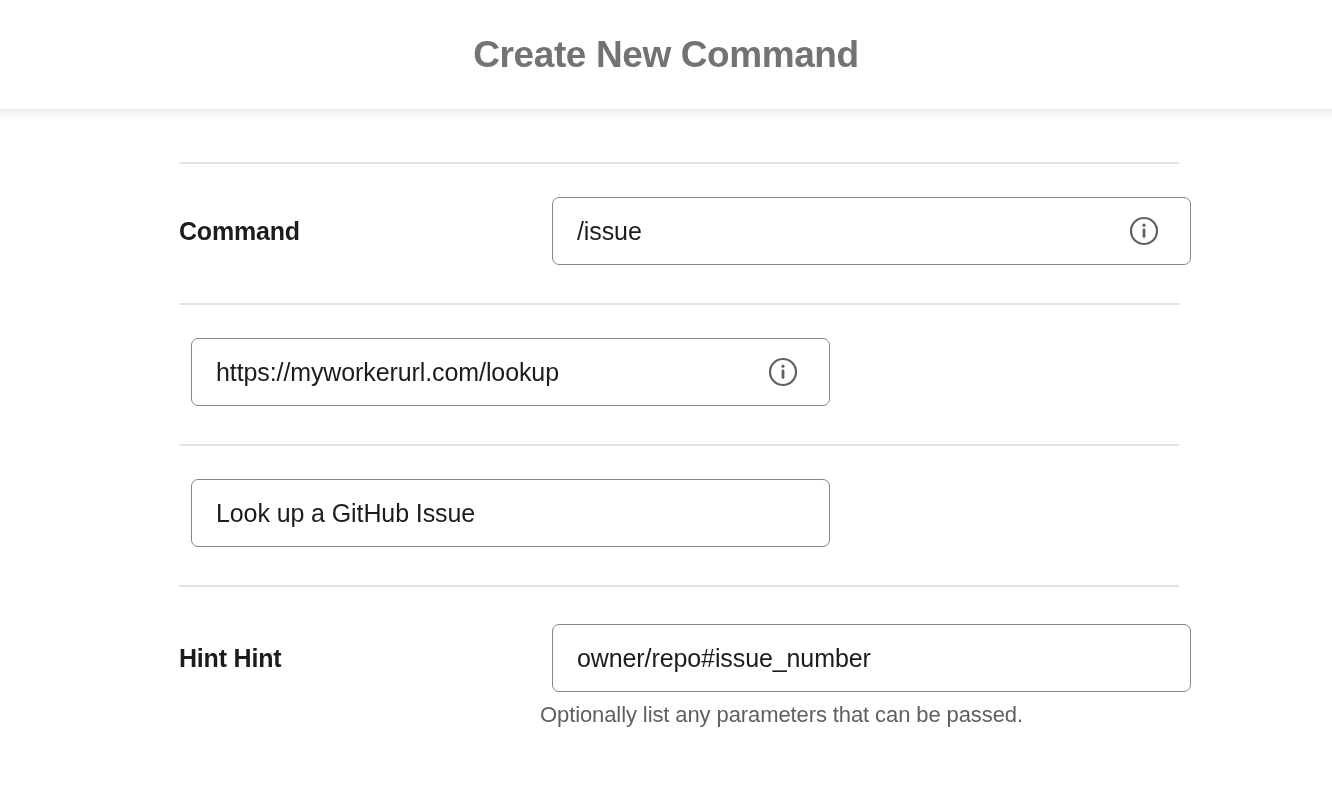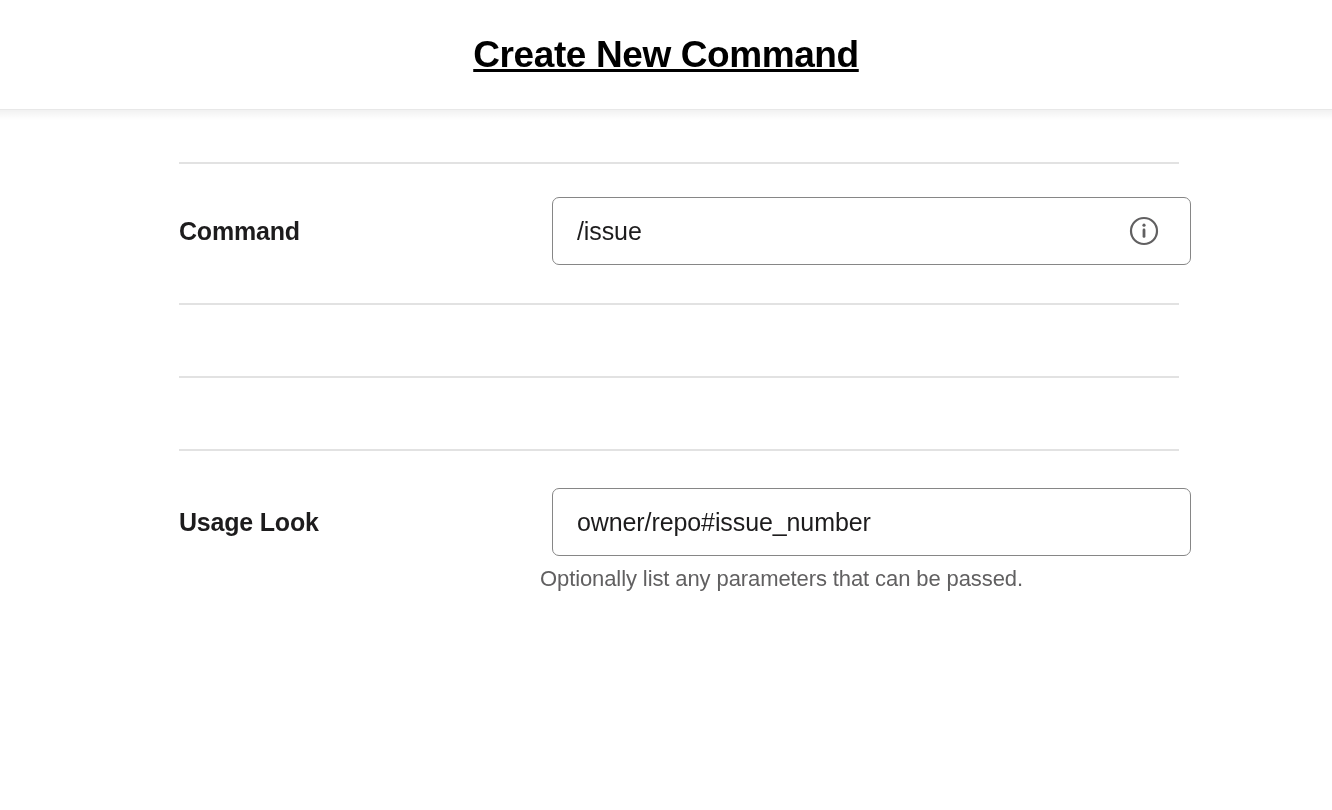--- a/index.html
+++ b/index.html
@@ -29,24 +29,23 @@
     left: 0;
     top: 110px;
     width: 1332px;
     height: 10px;
     background: linear-gradient(to bottom, rgba(0,0,0,0.055), rgba(0,0,0,0));
     pointer-events: none;
   }
   .modal-title {
     font-size: 37px;
     font-weight: bold;
-    color: #000000;
+    color: #737373;
     letter-spacing: -0.4px;
     line-height: 1;
-    text-decoration: underline;
   }
 
   
   .modal-body {
     width: 1116px;
     padding-top: 52px;
   }
 
   .form-area {
     width: 1000px;
@@ -154,35 +153,52 @@
           </span>
         </div>
       </div>
     </div>
 
     <div class="row-gap-md"></div>
     <div class="divider"></div>
     <div class="row-gap-sm"></div>
 
     <div class="form-row">
+      <div class="field-control">
+        <div class="input-wrap">
+          <input class="text-input" type="text" value="https://myworkerurl.com/lookup" style="">
+          <span class="info-icon">
+            <svg width="30" height="30" viewBox="0 0 30 30" fill="none">
+              <circle cx="15" cy="15" r="13" stroke="#616061" stroke-width="2.2"></circle>
+              <circle cx="15" cy="9.2" r="1.6" fill="#616061"></circle>
+              <rect x="13.6" y="12.6" width="2.8" height="9.2" rx="1.3" fill="#616061"></rect>
+            </svg>
+          </span>
+        </div>
+      </div>
     </div>
 
     <div class="row-gap-md"></div>
     <div class="divider"></div>
     <div class="row-gap-sm"></div>
 
     <div class="form-row">
+      <div class="field-control">
+        <div class="input-wrap">
+          <input class="text-input" type="text" style="padding-right: 24px;" value="Look up a GitHub Issue">
+        </div>
+      </div>
     </div>
 
     <div class="row-gap-md"></div>
     <div class="divider"></div>
     <div class="row-gap-lg"></div>
 
     <div class="form-row">
-      <div class="field-label">Usage Look</div>
+      <div class="field-label">Hint Hint</div>
       <div class="field-control">
         <div class="input-wrap">
           <input class="text-input" type="text" style="padding-right: 24px;" value="owner/repo#issue_number">
         </div>
         <div class="helper-text">Optionally list any parameters that can be passed.</div>
       </div>
     </div>
 
   </div>
 </div>

